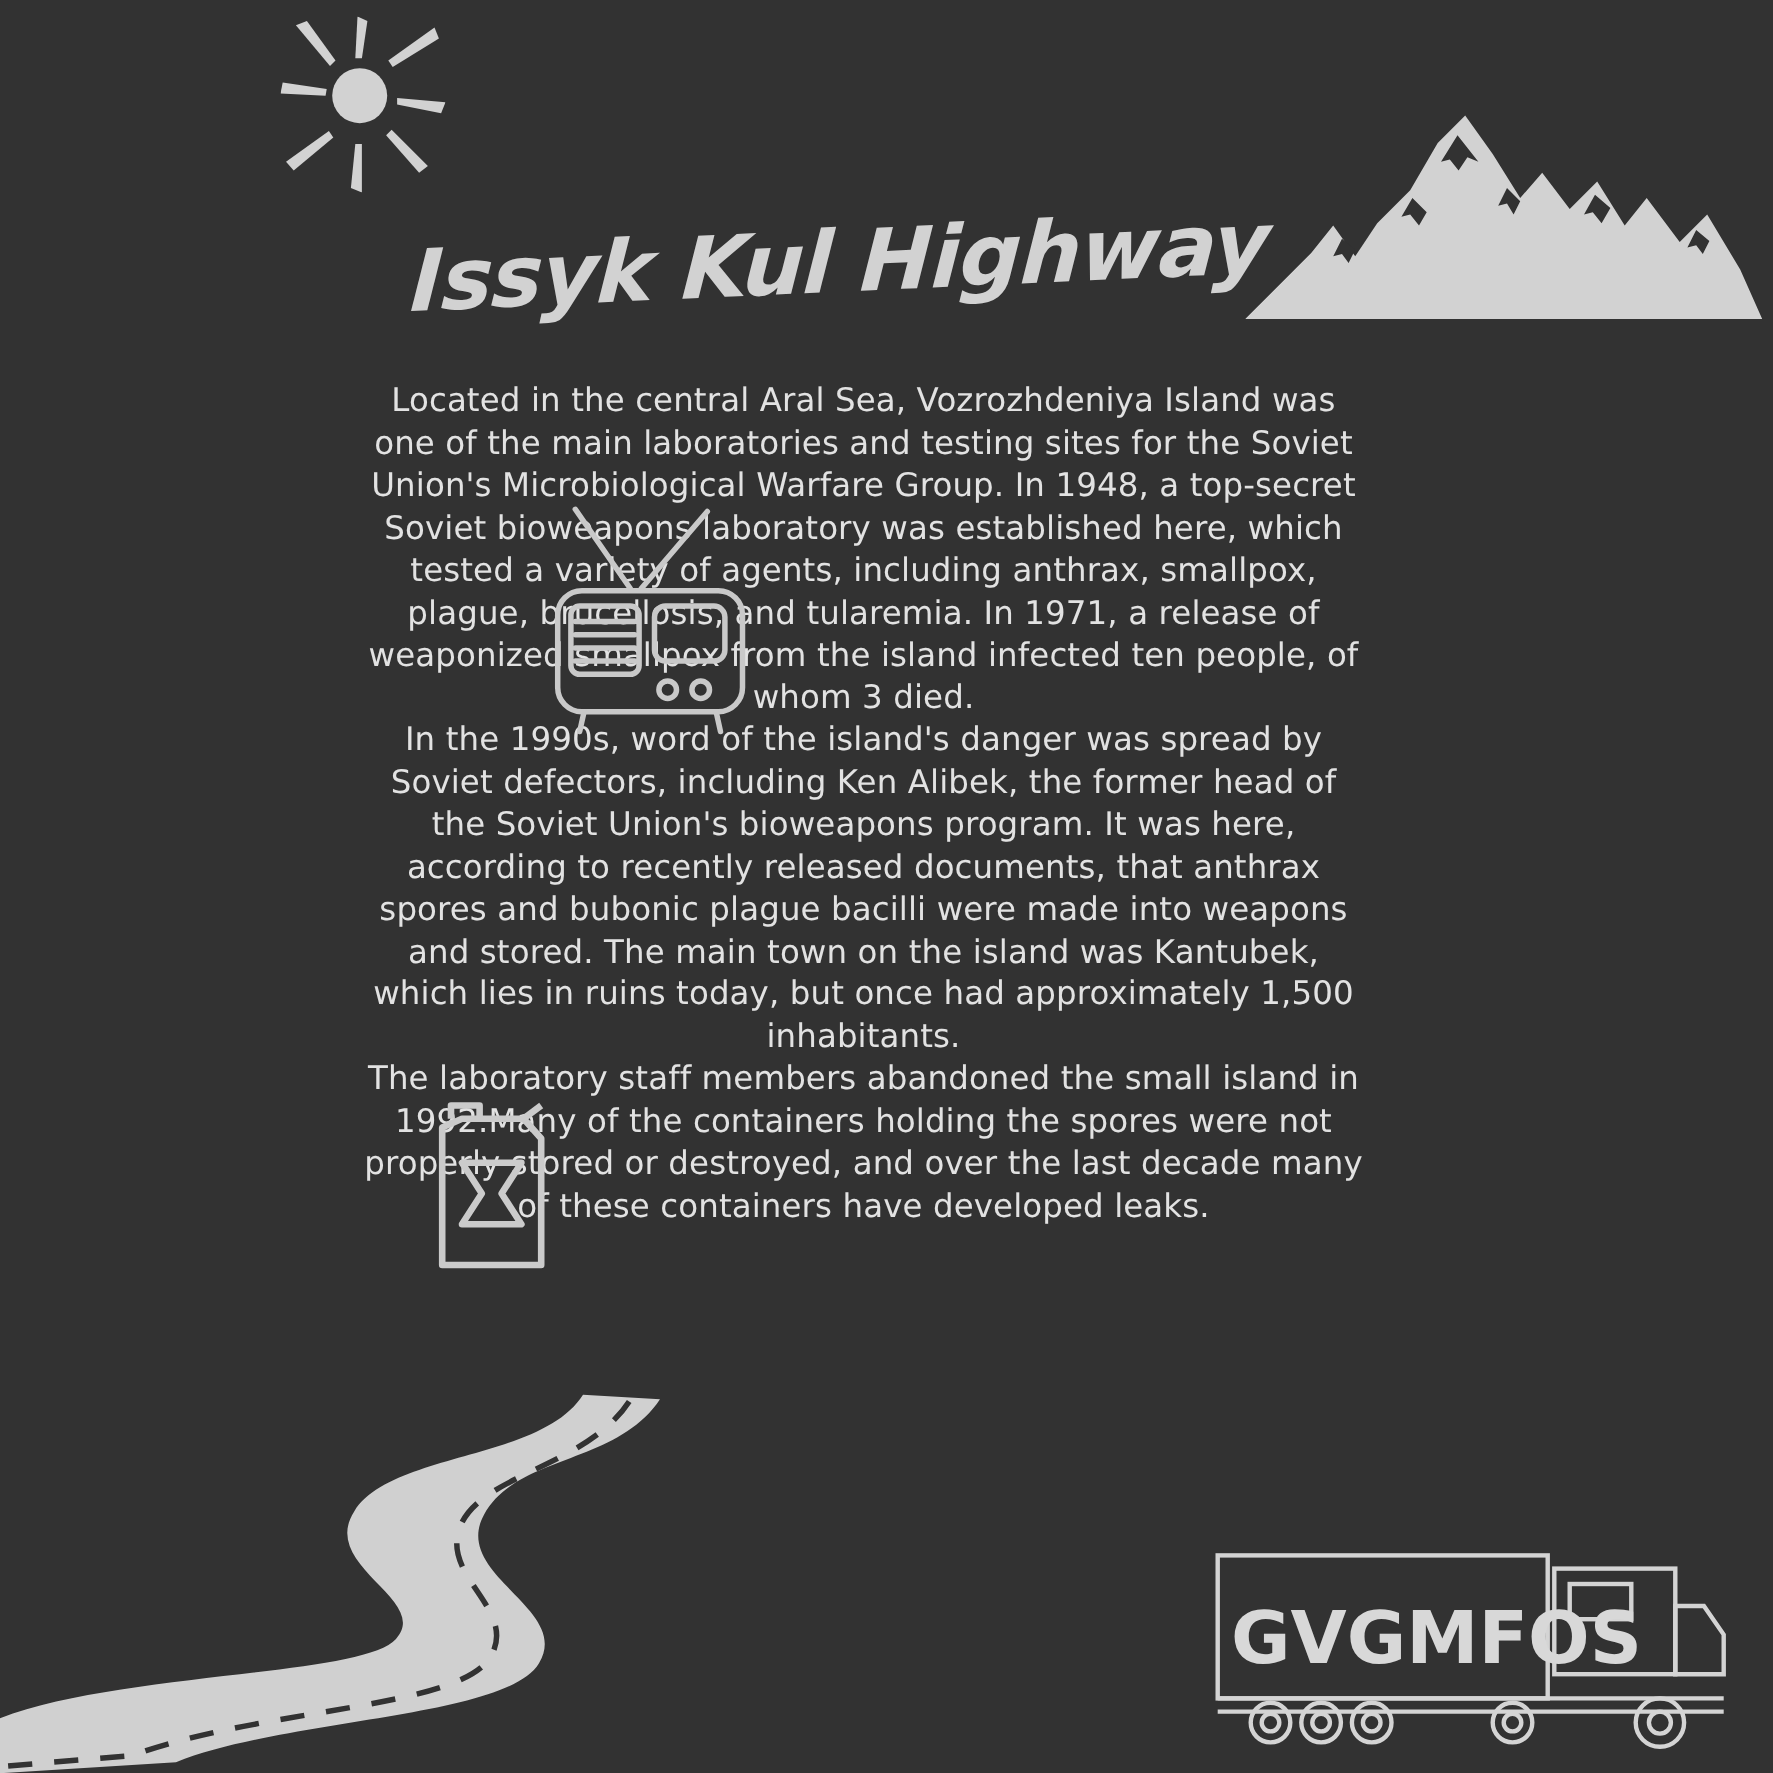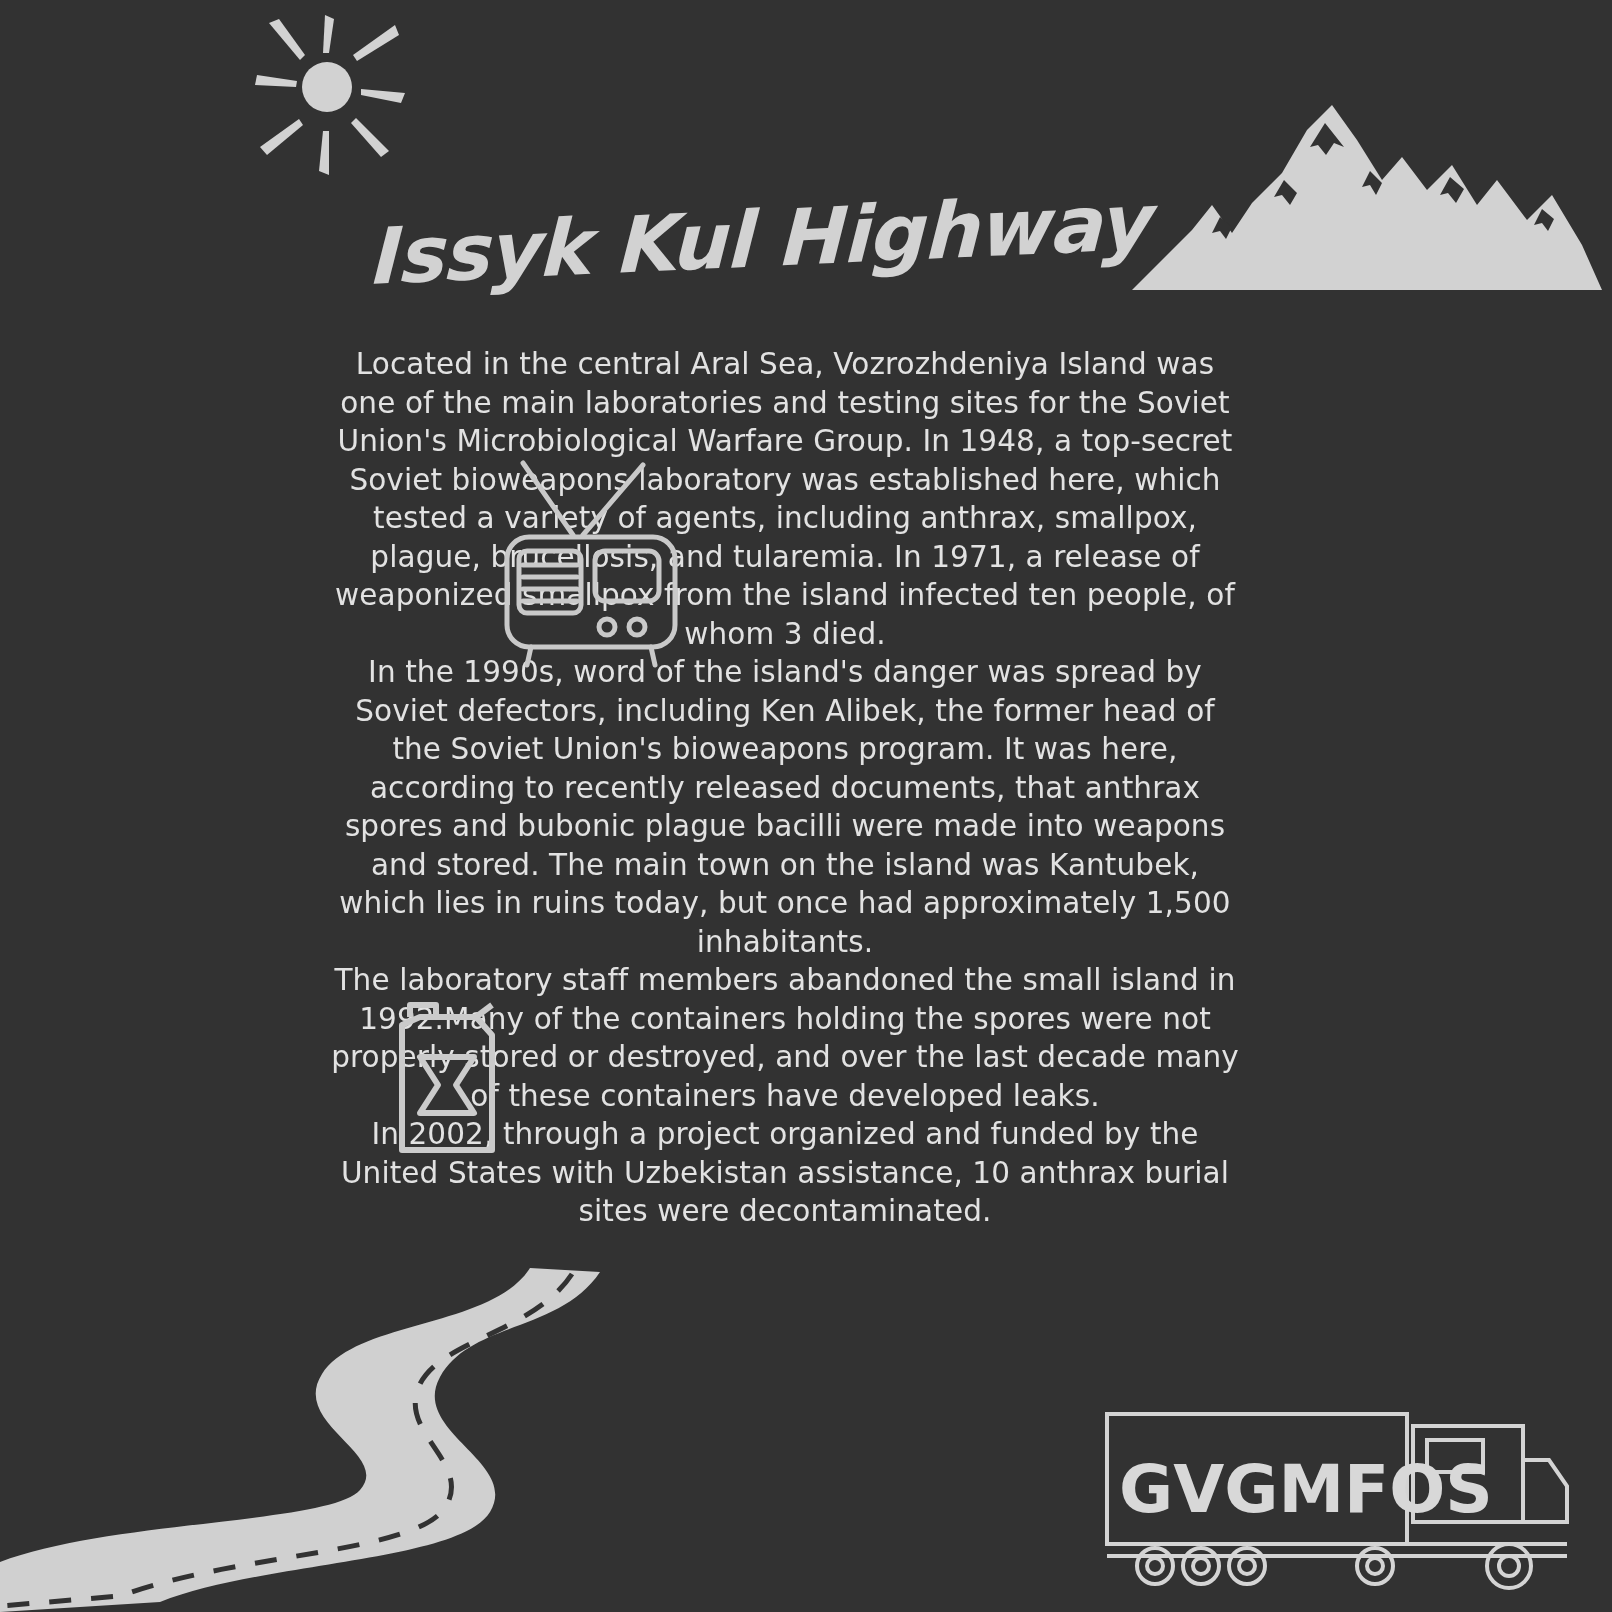--- a/index.html
+++ b/index.html
@@ -150,21 +150,20 @@
       </g>
     </svg>
   </div>
 
   <div class="title">Issyk Kul Highway</div>
 
   <div class="body-text">
     <p>Located in the central Aral Sea, Vozrozhdeniya Island was one of the main laboratories and testing sites for the Soviet Union's Microbiological Warfare Group. In 1948, a top-secret Soviet bioweapons laboratory was established here, which tested a variety of agents, including anthrax, smallpox, plague, brucellosis, and tularemia. In 1971, a release of weaponized smallpox from the island infected ten people, of whom 3 died.</p>
     <p>In the 1990s, word of the island's danger was spread by Soviet defectors, including Ken Alibek, the former head of the Soviet Union's bioweapons program. It was here, according to recently released documents, that anthrax spores and bubonic plague bacilli were made into weapons and stored. The main town on the island was Kantubek, which lies in ruins today, but once had approximately 1,500 inhabitants.</p>
     <p>The laboratory staff members abandoned the small island in 1992.Many of the containers holding the spores were not properly stored or destroyed, and over the last decade many of these containers have developed leaks.</p>
-    <p>In 2002, through a project organized and funded by the United States with Uzbekistan assistance, 10 anthrax burial sites were decontaminated.</p>
   </div>
 
   <div class="tv-icon">
     <svg viewBox="0 0 190 215" width="190" height="215">
       <g stroke="#c9c9c9" stroke-width="5" fill="none" stroke-linecap="round">
         <line x1="78" y1="80" x2="28" y2="8"></line>
         <line x1="88" y1="80" x2="148" y2="10"></line>
         <rect x="12" y="82" width="168" height="110" rx="22"></rect>
         <rect x="24" y="96" width="62" height="62" rx="8"></rect>
         <line x1="28" y1="110" x2="82" y2="110"></line>

